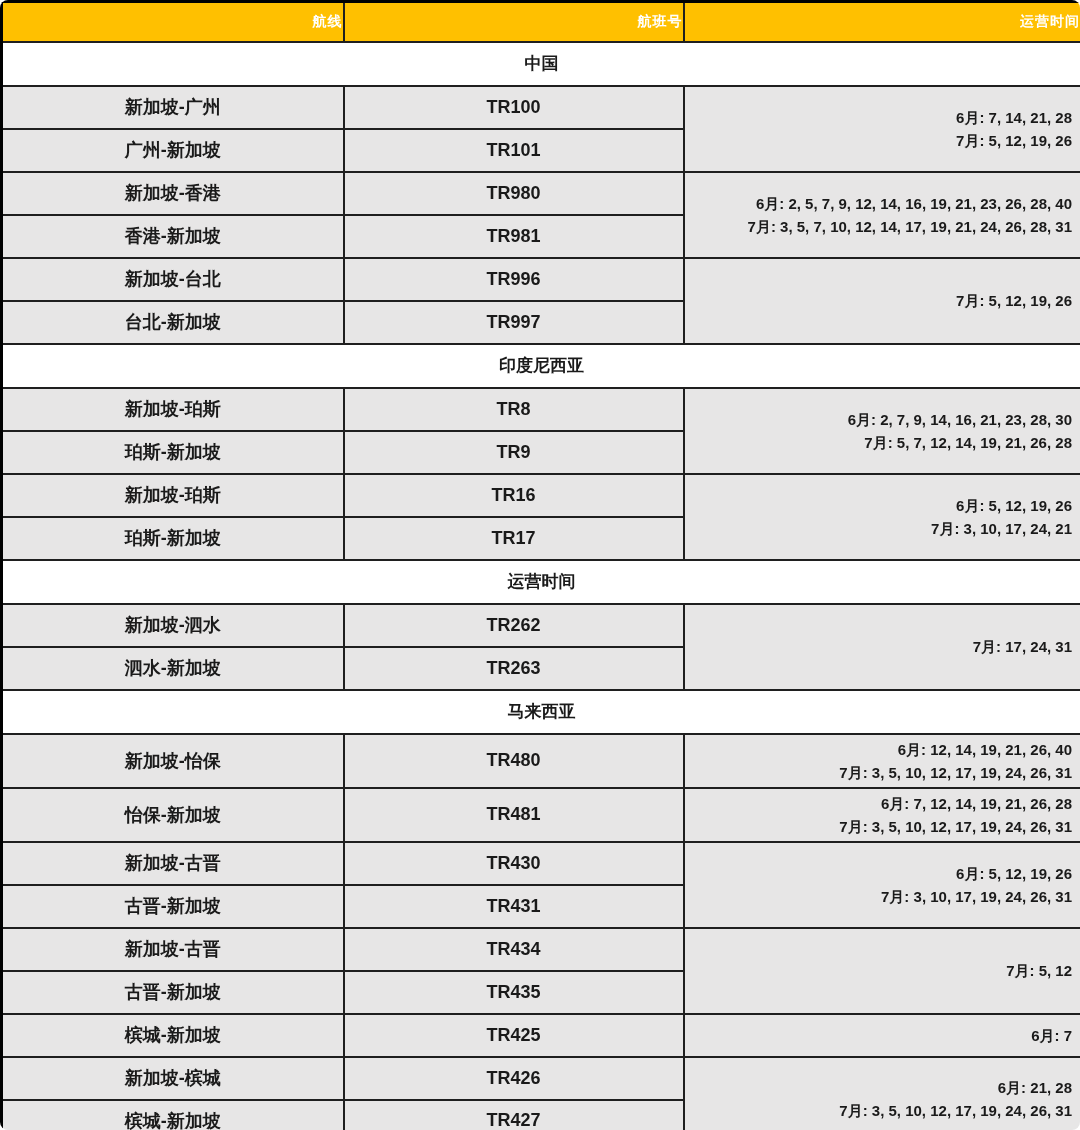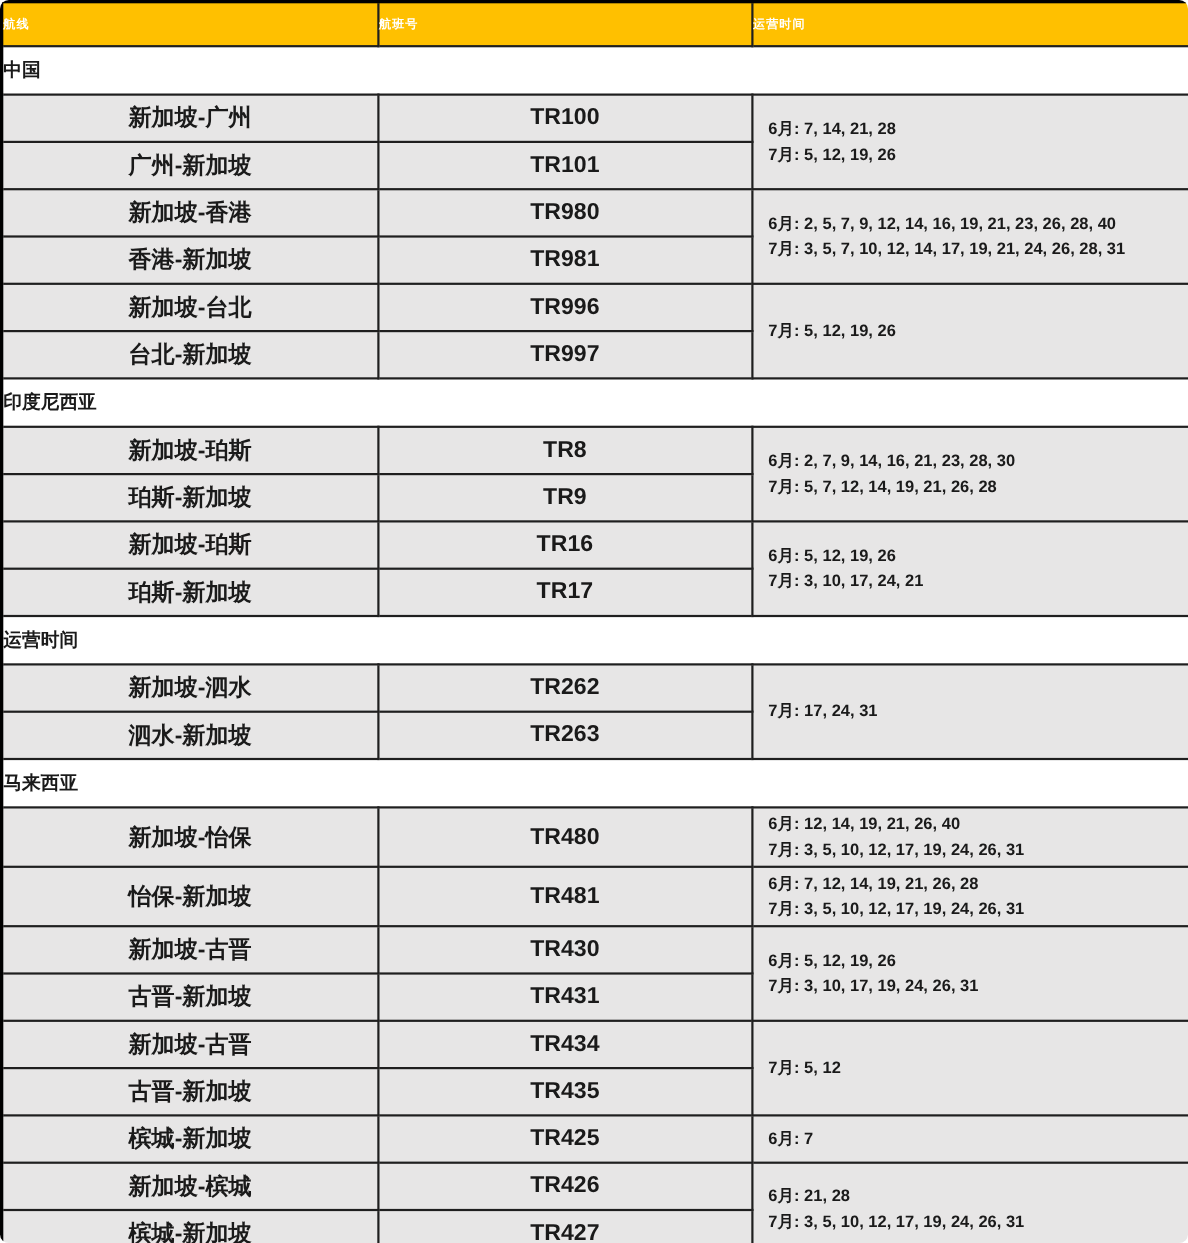--- a/index.html
+++ b/index.html
@@ -22,40 +22,41 @@
   }
   th,td{
     border:2px solid var(--border);
     font-weight:bold;
     color:var(--text);
     padding:0;
   }
   thead th{
     background:var(--header-bg);
     color:var(--header-text);
-    font-size:11px;
+    font-size:14px;
     height:40px;
-    text-align:left;
+    text-align:right;
     letter-spacing:1px;
   }
   td.section{
     background:var(--section-bg);
+    text-align:center;
     font-size:17px;
     height:44px;
     font-family:Liberation Serif, serif;
   }
   td.route,td.flight{
     background:var(--row-bg);
     text-align:center;
-    font-size:21px;
+    font-size:18px;
     height:43px;
   }
   td.sched{
     background:var(--row-bg);
-    text-align:left;
+    text-align:right;
     font-size:15px;
     line-height:23px;
     padding:3px 8px 3px 14px;
     vertical-align:middle;
   }
 </style>
 </head>
 <body>
 
 <div class="page">

